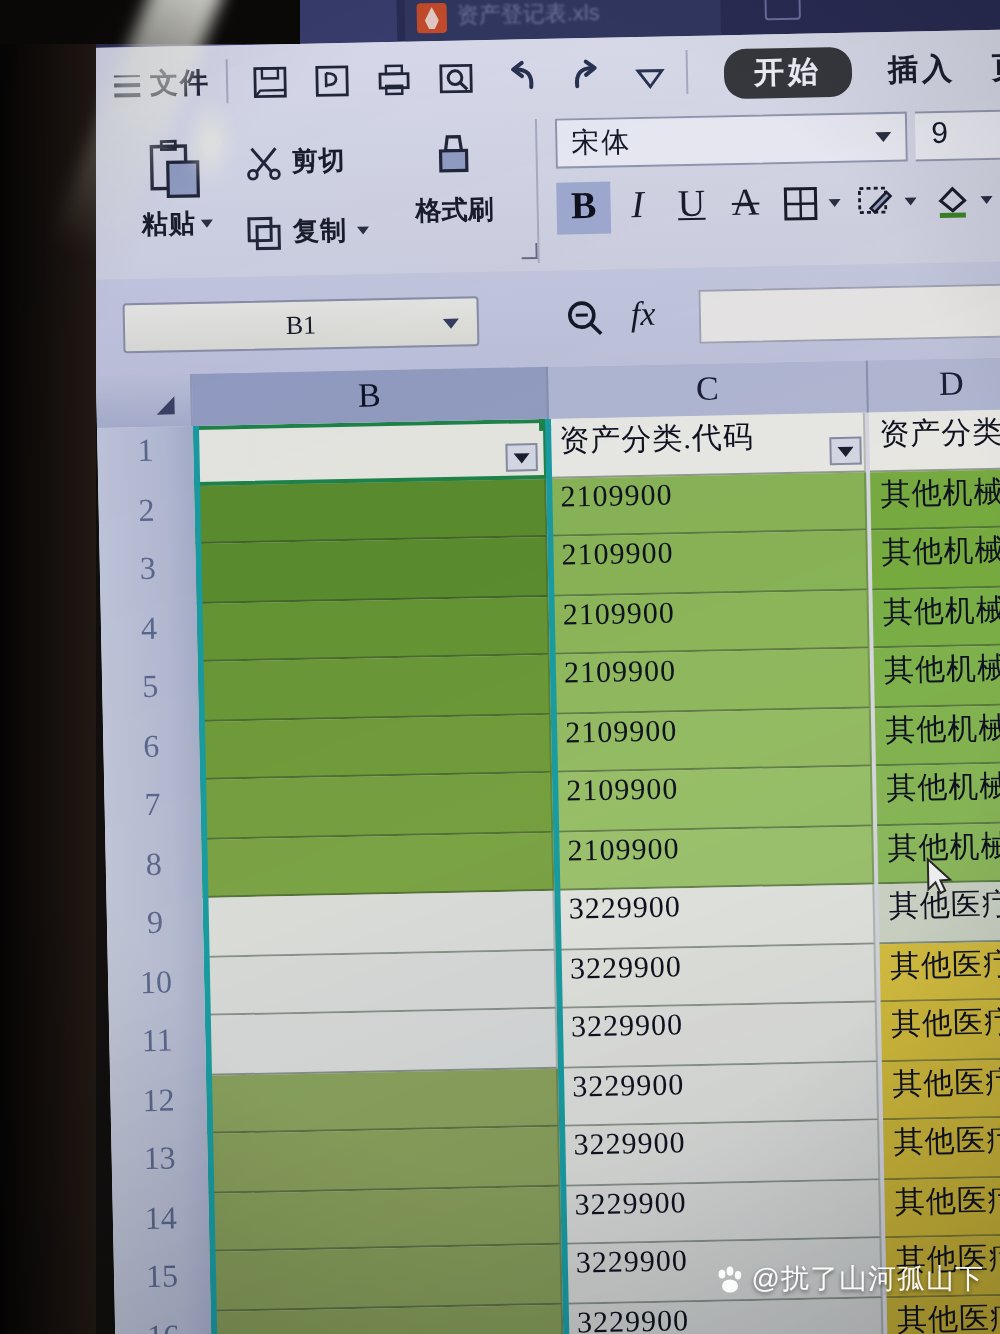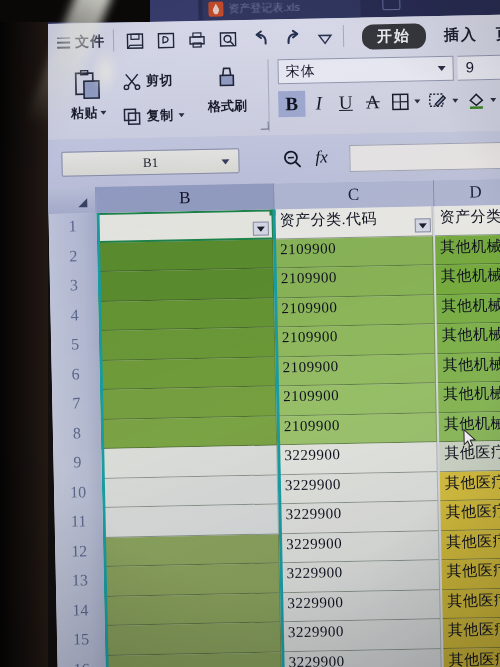--- a/index.html
+++ b/index.html
@@ -541,14 +541,23 @@
   </div>
 
   <div class="bezel-left"></div>
   <div class="bezel-topleft"></div>
 
   <div class="glare1"></div>
   <div class="glare2"></div>
   <div class="tintcool"></div>
   <div class="vign"></div>
 
+  <div class="wm">
+    <svg class="paw" viewBox="0 0 16 16">
+      <ellipse cx="4" cy="5" rx="1.7" ry="2.3" fill="#fff"></ellipse>
+      <ellipse cx="8" cy="3.6" rx="1.7" ry="2.3" fill="#fff"></ellipse>
+      <ellipse cx="12" cy="5.6" rx="1.6" ry="2.1" fill="#fff"></ellipse>
+      <ellipse cx="8" cy="11" rx="4" ry="3.3" fill="#fff"></ellipse>
+    </svg>
+    <span>@扰了山河孤山下</span>
+  </div>
 
 </div>
 
 </body></html>

